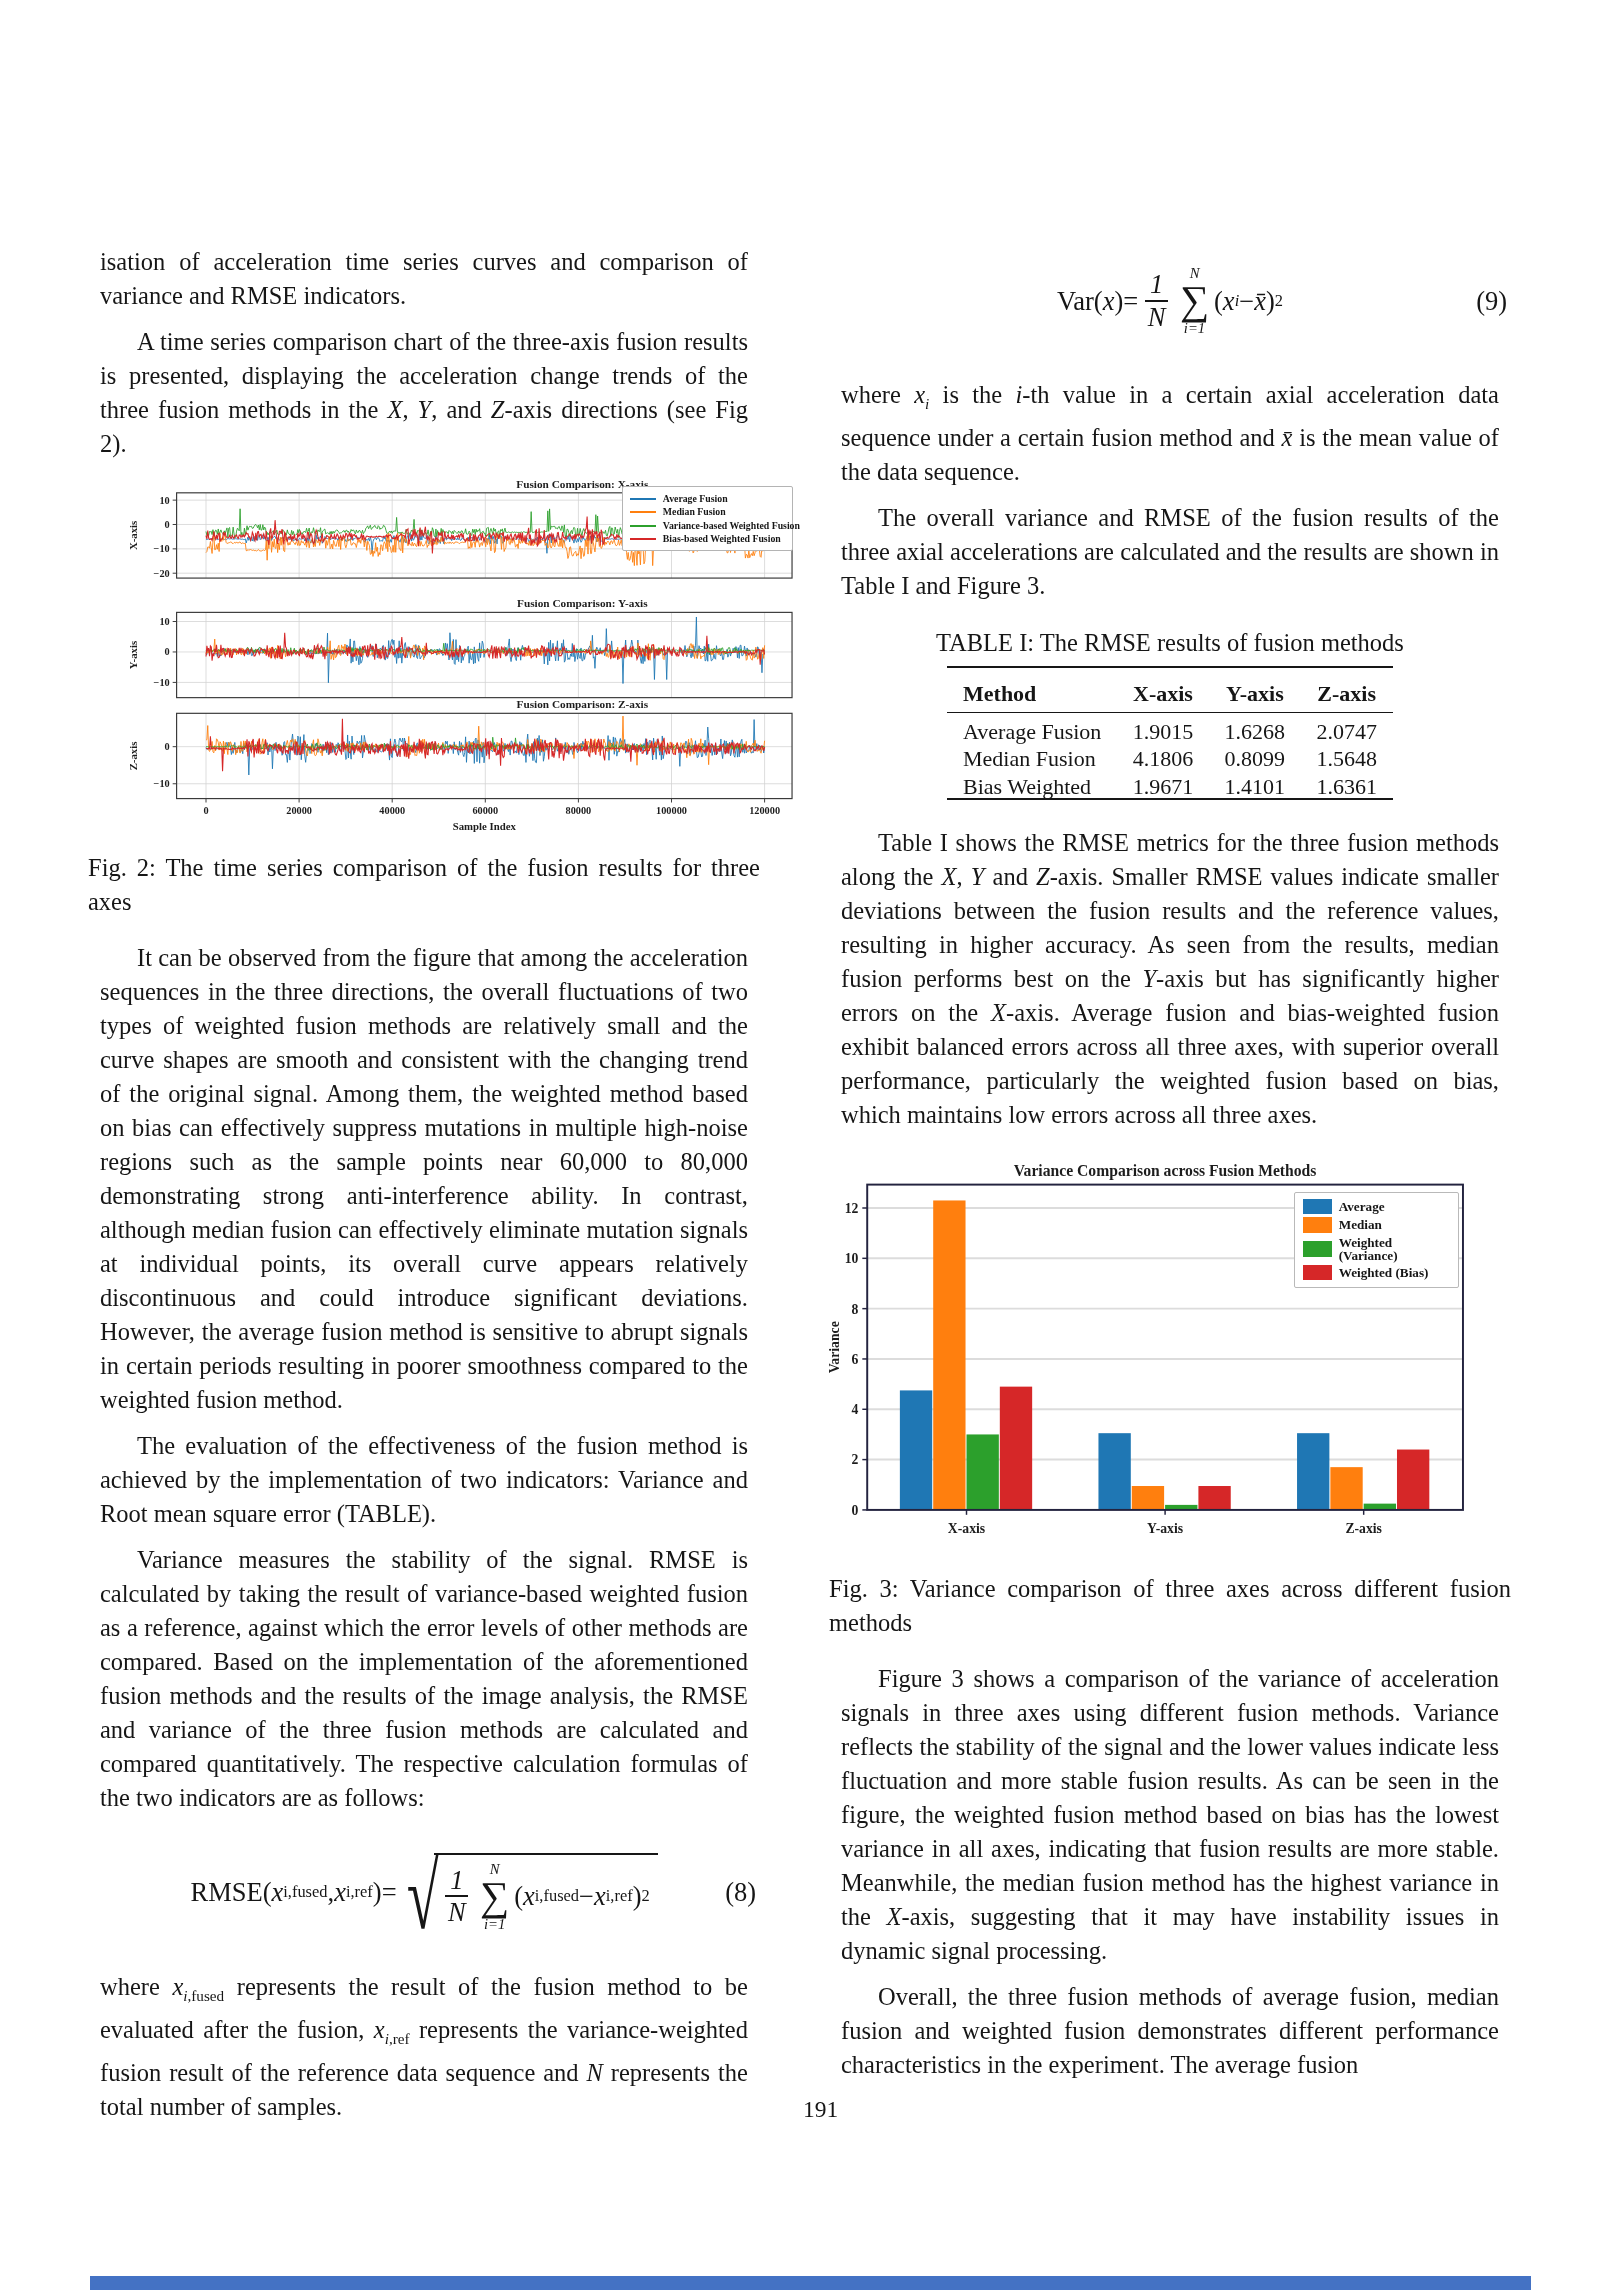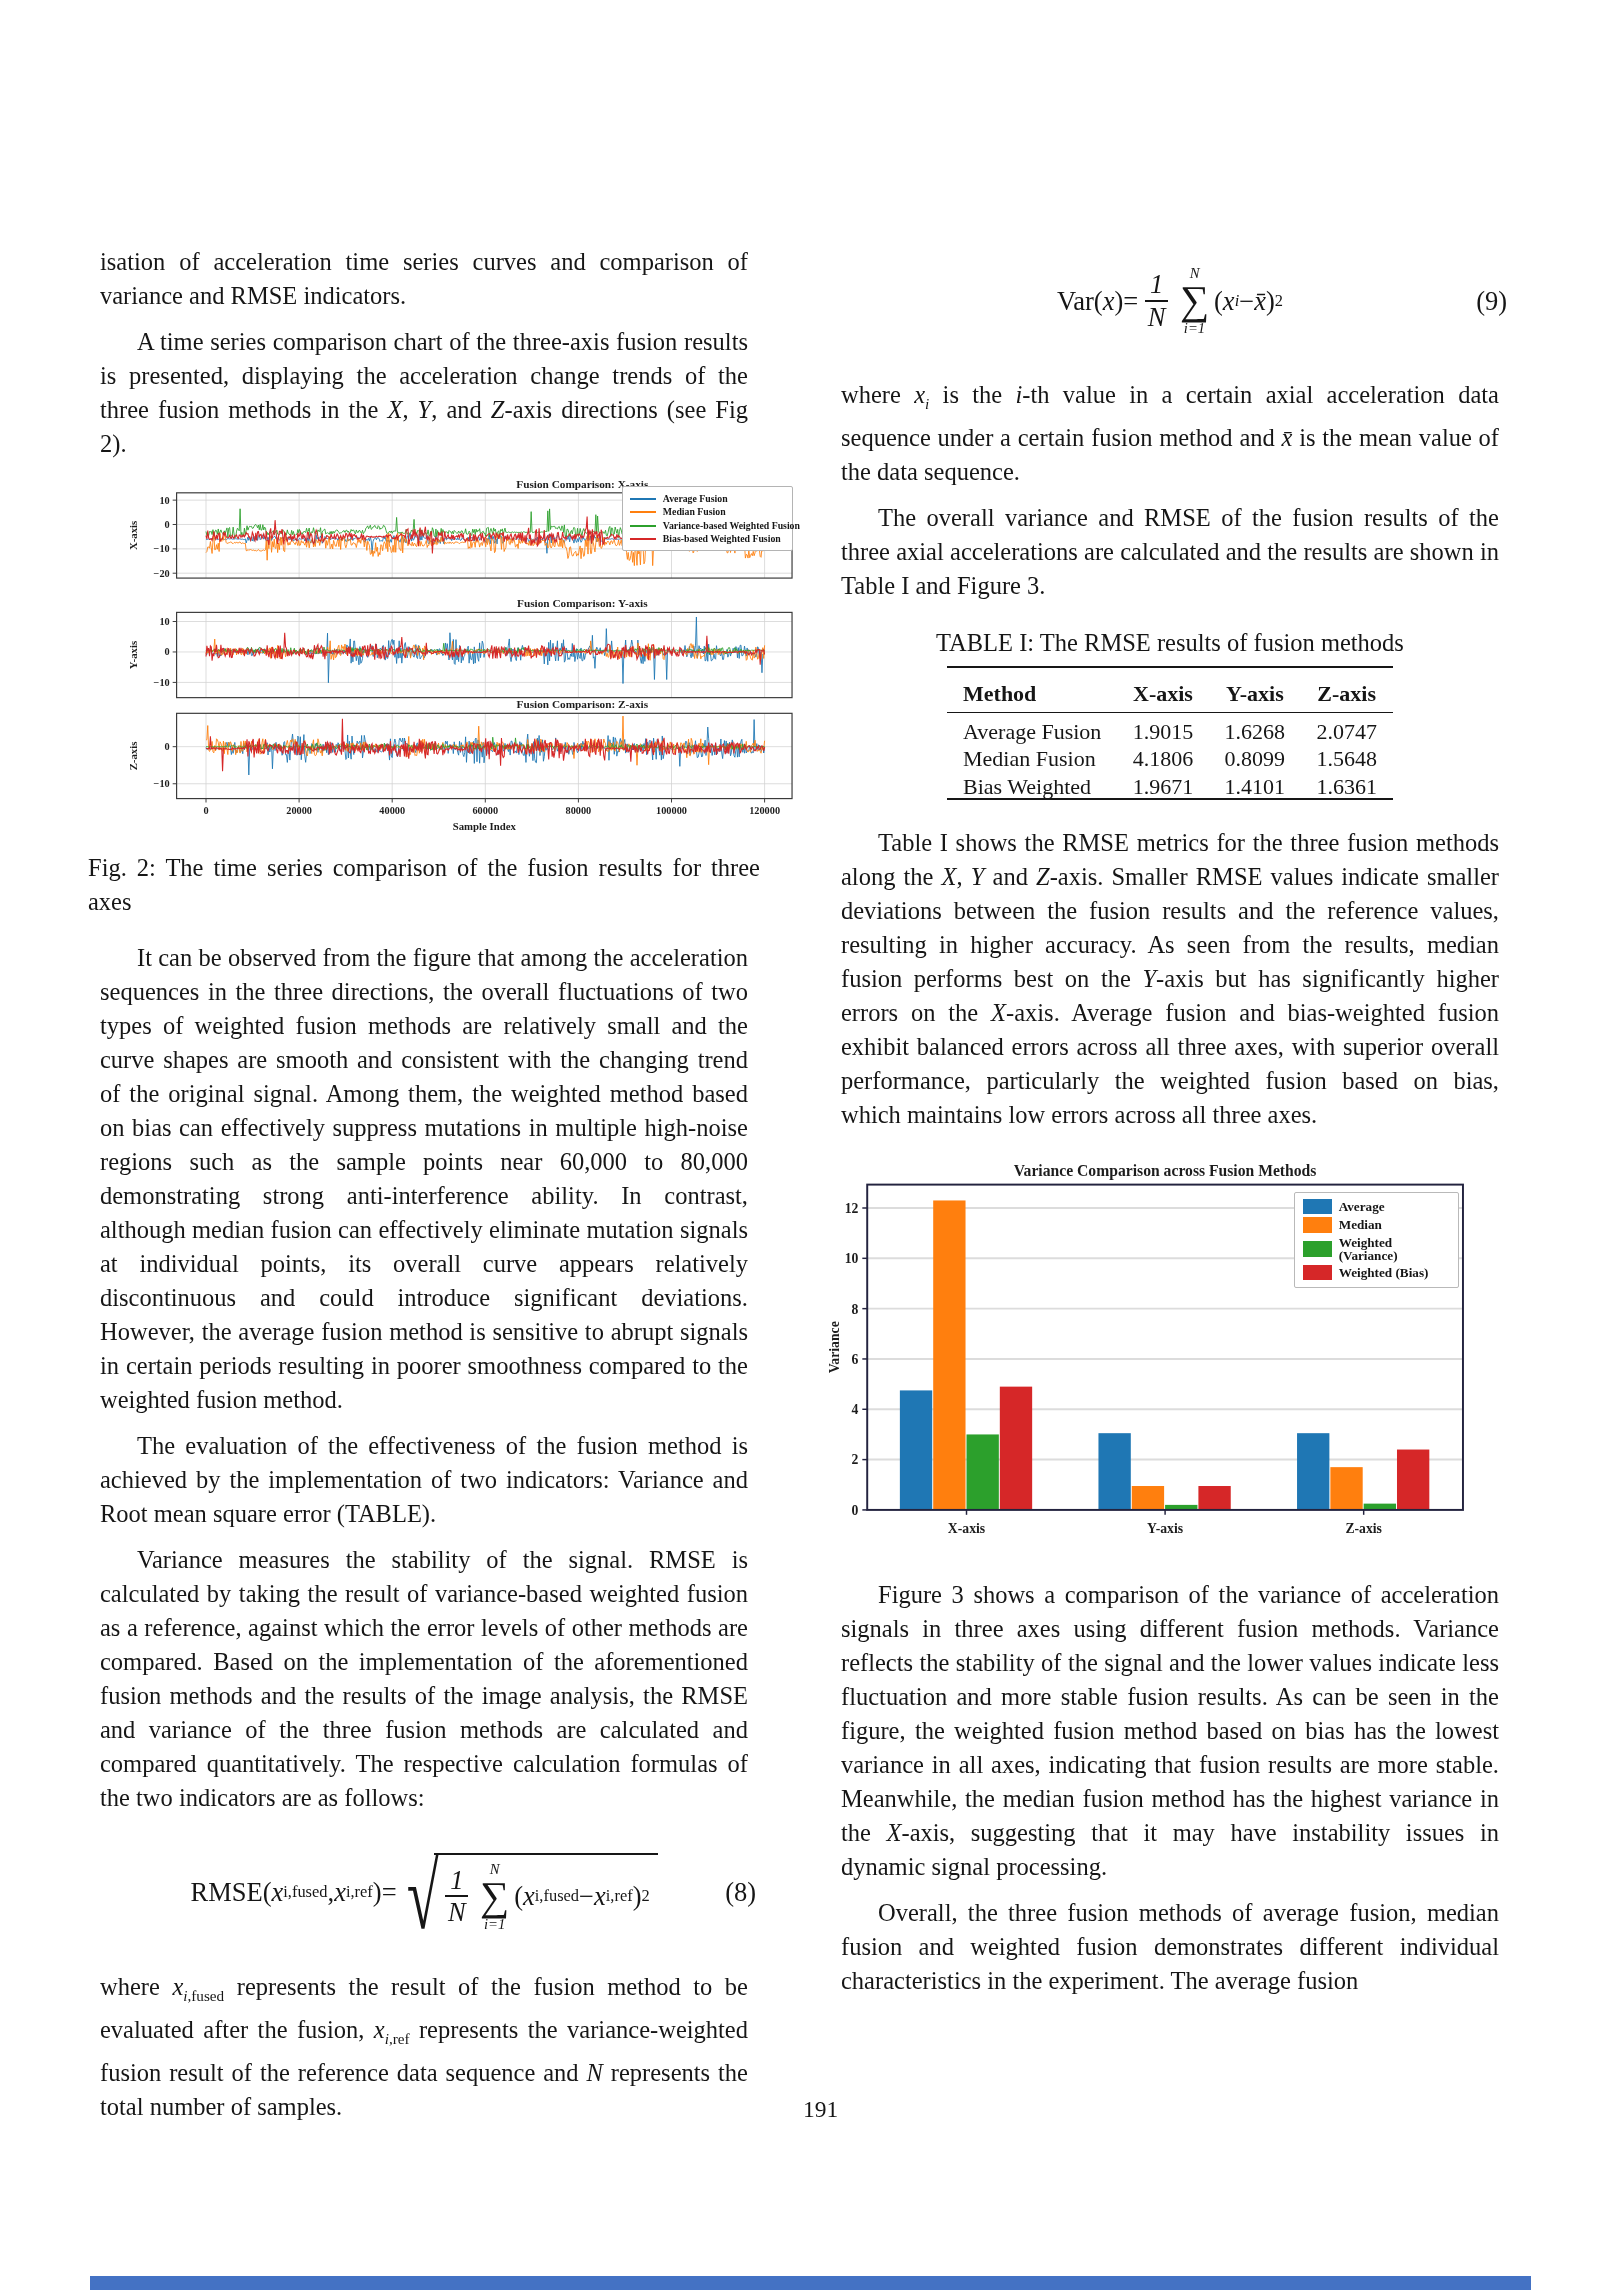--- a/index.html
+++ b/index.html
@@ -356,22 +356,23 @@
           <div class="lg-row">
             <span class="lg-swatch" style="background: rgb(44, 160, 44);"></span>
             <span class="lg-txt">Weighted (Variance)</span>
           </div>
           <div class="lg-row">
             <span class="lg-swatch" style="background: rgb(214, 39, 40);"></span>
             <span class="lg-txt">Weighted (Bias)</span>
           </div>
         </div>
       </div>
+      <div class="caption">Fig. 3: Variance comparison of three axes across different fusion methods</div>
     </div>
 
     <p class="para ind">Figure 3 shows a comparison of the variance of acceleration signals in three axes using different fusion methods. Variance reflects the stability of the signal and the lower values indicate less fluctuation and more stable fusion results. As can be seen in the figure, the weighted fusion method based on bias has the lowest variance in all axes, indicating that fusion results are more stable. Meanwhile, the median fusion method has the highest variance in the <i>X</i>-axis, suggesting that it may have instability issues in dynamic signal processing.</p>
-    <p class="para ind">Overall, the three fusion methods of average fusion, median fusion and weighted fusion demonstrates different individual characteristics in the experiment. The average fusion</p>
+    <p class="para ind">Overall, the three fusion methods of average fusion, median fusion and weighted fusion demonstrates different performance characteristics in the experiment. The average fusion</p>
   </div>
 
   <div id="page-number">191</div>
   <div id="bottom-bar" style="background: rgb(68, 114, 196);"></div>
 </div>
 
 
 </body></html>

